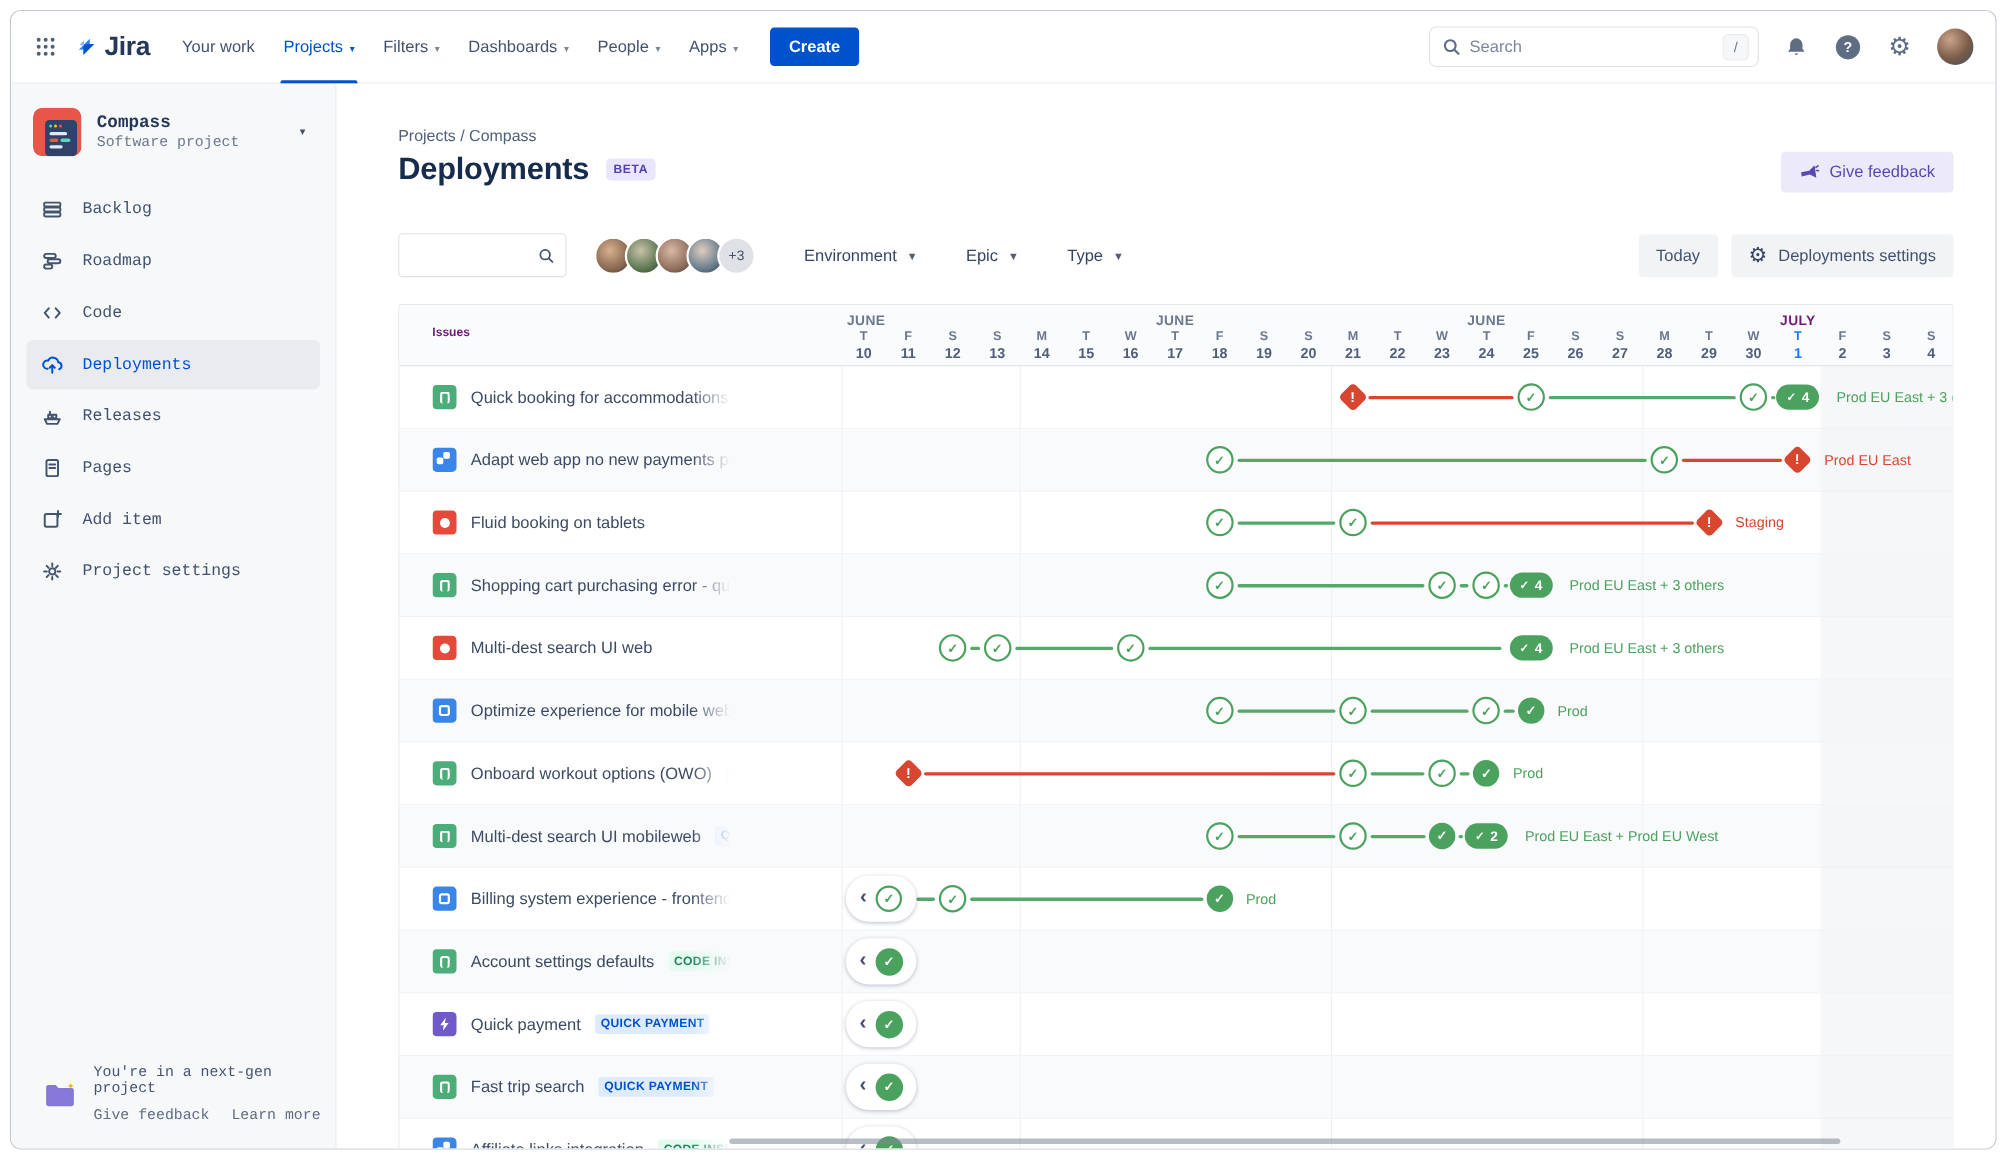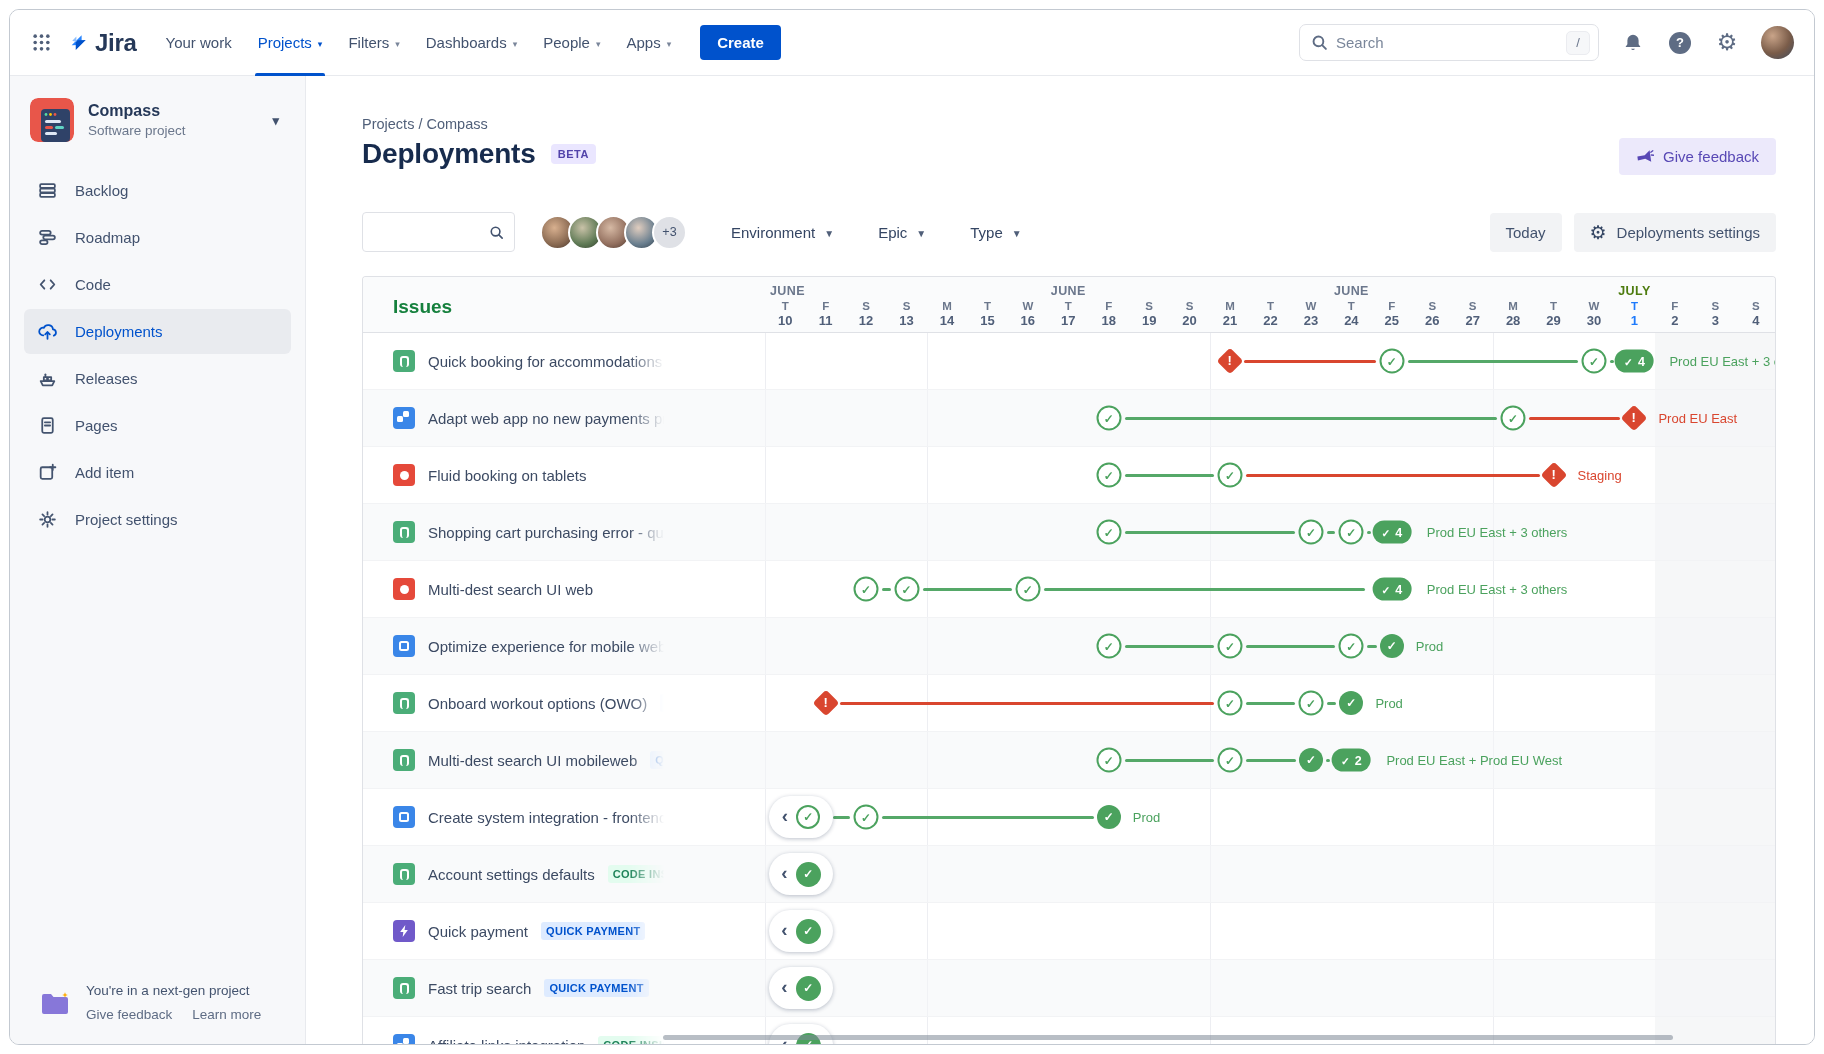--- a/index.html
+++ b/index.html
@@ -26,21 +26,21 @@
   .searchbox input { border:none; outline:none; flex:1; font-size:15px; color:#172B4D; font-family:"Liberation Sans",sans-serif; }
   .searchbox input::placeholder { color:#7A869A; }
   .slash-chip { width:24px; height:24px; border-radius:5px; background:#F6F7F9; border:1px solid #EBECF0; color:#6B778C; font-size:13px; display:flex; align-items:center; justify-content:center; }
   .nav-icon { width:26px; height:26px; display:flex; align-items:center; justify-content:center; cursor:pointer; }
   .help-circ { width:22px; height:22px; border-radius:50%; background:#5E6C84; color:#fff; font-size:13px; font-weight:700; display:flex; align-items:center; justify-content:center; }
   .gear-glyph { font-size:23px; color:#5E6C84; line-height:1; }
   .avatar-top { width:33px; height:33px; border-radius:50%; background:radial-gradient(circle at 35% 30%, #c9a489, #7a5c49 55%, #3e4b5e); cursor:pointer; }
 
   
   .bodywrap { display:flex; height:968px; }
-  .sidebar { width:296px; background:#F7F8FA; border-right:1px solid #e8eaee; position:relative; padding:16px 8px; flex:none; }
+  .sidebar { width:296px; background:#F7F8FA; border-right:1px solid #e8eaee; position:relative; padding:16px 8px; flex:none;font-family:Liberation Mono, monospace; }
   .main { flex:1; position:relative; background:#fff; }
 
   
   .proj { display:flex; align-items:center; gap:14px; padding:6px 12px 2px; margin-bottom:24px; cursor:pointer; position:relative; }
   .proj-avatar { width:44px; height:44px; border-radius:8px; flex:none; }
   .proj-name { font-size:16px; font-weight:700; color:#253858; }
   .proj-type { font-size:13.5px; color:#6B778C; margin-top:3px; }
   .proj-chev { position:absolute; right:18px; color:#42526E; font-size:13px; font-weight:700; }
   .side-item { display:flex; align-items:center; gap:17px; height:45px; padding:0 12px; margin:2px 6px; border-radius:6px;
                font-size:15px; color:#42526E; cursor:pointer; }
@@ -76,25 +76,25 @@
   .dd .caret { font-size:10px; color:#505F79; margin-top:2px; }
   .right-ctl { margin-left:auto; display:flex; gap:12px; }
   .gray-btn { background:#F2F3F5; border:none; border-radius:4px; color:#42526E; font-size:15px; font-weight:500;
               padding:10px 16px; display:flex; align-items:center; gap:10px; cursor:pointer; font-family:"Liberation Sans",sans-serif; }
   .gray-btn .g-gear { font-size:19px; color:#344563; line-height:1; }
 
   
   .panel { position:absolute; left:56px; right:38px; top:200px; bottom:0; border:1px solid #DFE1E6; border-bottom:none;
            border-radius:4px 4px 0 0; overflow:hidden; background:#fff; }
   .tl-head { position:absolute; top:0; left:0; right:0; height:56px; background:#FAFBFC; border-bottom:1px solid #DFE1E6; z-index:3; }
-  .issues-h { position:absolute; left:30px; top:19px; font-size:19px; font-weight:600; color:#15803d; }
+  .issues-h { position:absolute; left:30px; top:19px; font-size:11px; font-weight:600; color:#701a75; }
   .week { position:absolute; top:0; height:56px; }
   .wk-month { position:absolute; top:7px; left:0; right:0; text-align:center; font-size:12.5px; font-weight:700; color:#6B778C; letter-spacing:.4px; }
   .wk-month.left { text-align:left; padding-left:5px; }
-  .wk-month.july { color:#4d7c0f; }
+  .wk-month.july { color:#701a75; }
   .dayrow { position:absolute; top:22px; left:0; right:0; display:flex; }
   .daycell { text-align:center; line-height:1.25; }
   .daycell .dl { font-size:11.5px; font-weight:700; color:#6B778C; display:block; }
   .daycell .dn { font-size:13px; font-weight:700; color:#505F79; display:block; }
   .daycell.today .dl, .daycell.today .dn { color:#1D7AFC; }
   .vline { position:absolute; top:0; bottom:0; width:1px; background:#EDEEF2; z-index:1; }
   .future { position:absolute; top:56px; bottom:0; background:#F6F7F8; z-index:0; }
   .rows { position:absolute; top:56px; left:0; right:0; z-index:2; }
   .row { position:relative; height:57px; border-bottom:1px solid #F2F3F5; }
   .row.stripe { background:rgba(244,245,247,.55); }
@@ -664,21 +664,21 @@
                 <span class="pc">✓</span>
                 <span>2</span>
               </div>
               <div class="m-label green" style="left: 1023.38px;">Prod EU East + Prod EU West</div>
             </div>
             <div class="row">
               <div class="issue-inner">
                 <span class="ic task">
                   <span class="sq"></span>
                 </span>
-                <span class="ttl">Create system integration - frontend</span>
+                <span class="ttl">Billing system experience - frontend</span>
               </div>
               <div class="seg green" style="left: 469.939px; width: 17.1608px;"></div>
               <div class="seg green" style="left: 519.1px; width: 211.64px;"></div>
               <div class="m-check" style="left: 503.1px;">✓</div>
               <div class="m-filled" style="left: 745.74px;">✓</div>
               <div class="m-label green" style="left: 769.74px;">Prod</div>
               <div class="cpill">
                 <span class="chev">‹</span>
                 <div class="m-check" style="width:24px;height:24px;">✓</div>
               </div>

